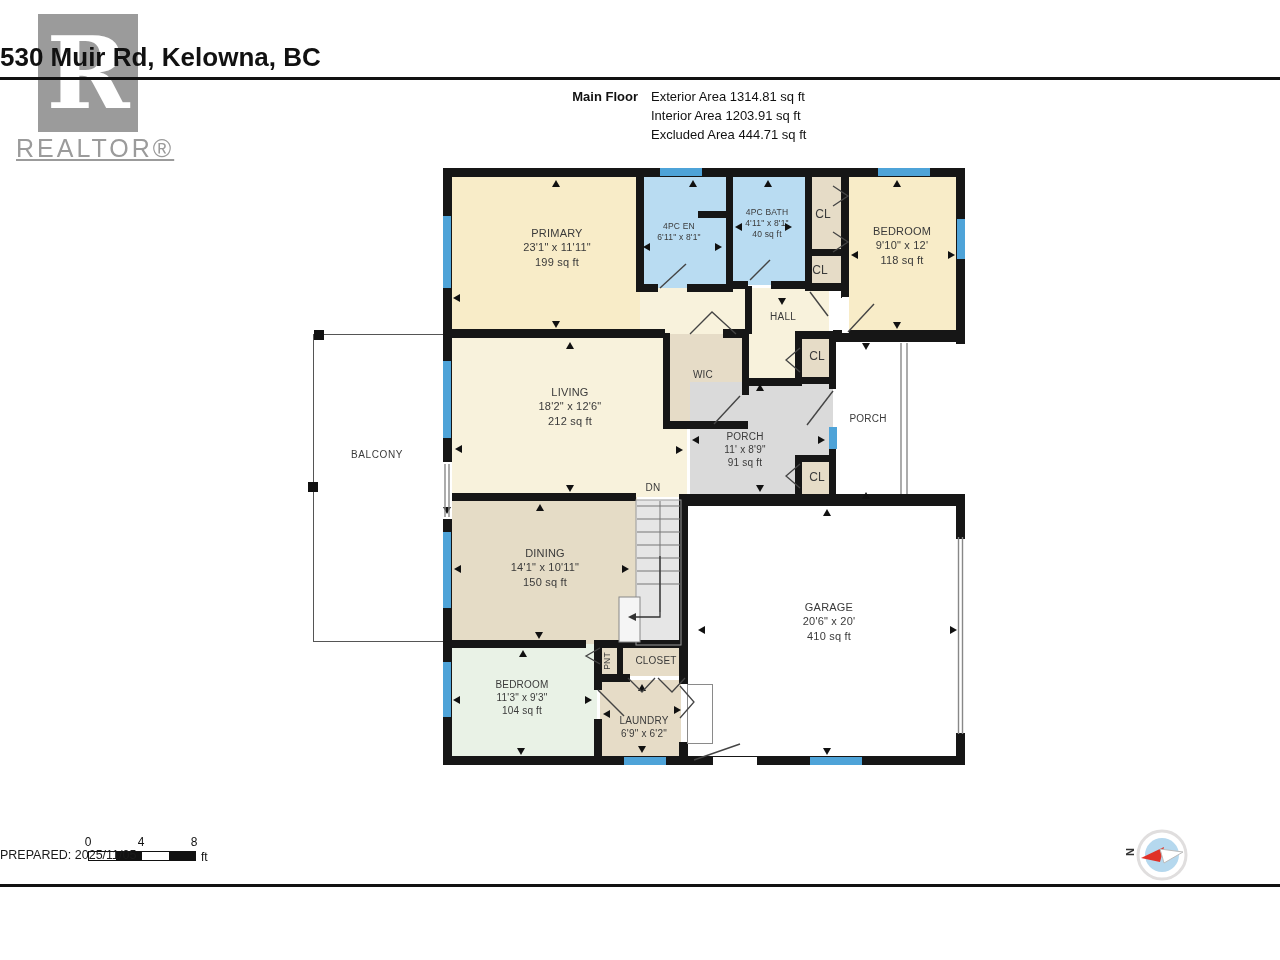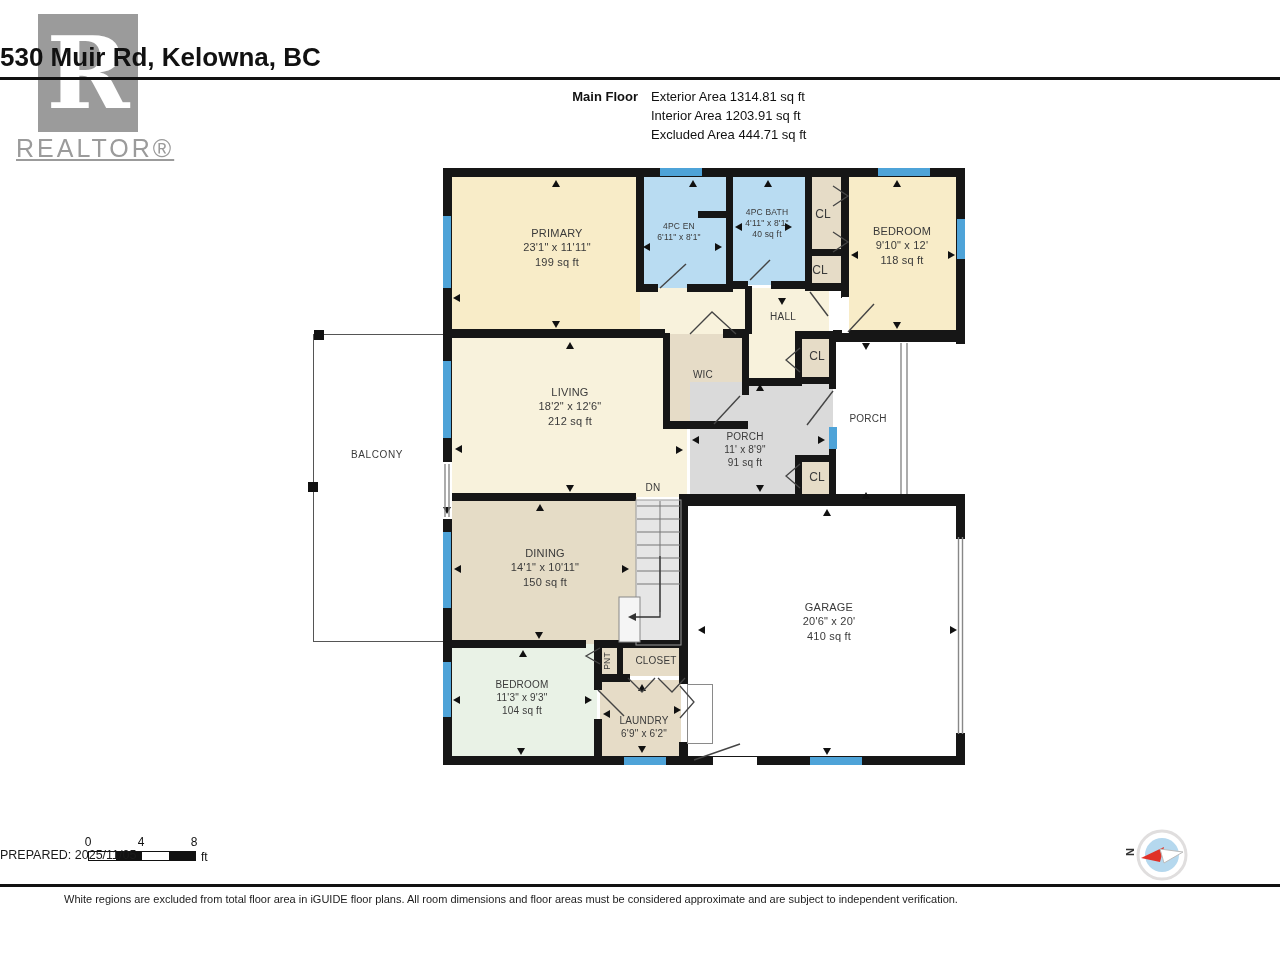--- a/index.html
+++ b/index.html
@@ -285,15 +285,14 @@
   <div class="sb-num" style="left:141px">4</div>
   <div class="sb-num" style="left:194px">8</div>
   <div class="sb-box">
     <div class="sb-seg" style="left:26.5px;width:26.5px"></div>
     <div class="sb-seg" style="left:79.5px;width:26.5px"></div>
   </div>
   <div class="sb-ft">ft</div>
   <div class="prepared">PREPARED: 2025/11/05</div>
   <div class="compass-n">N</div>
   <div class="sep2"></div>
-  <div class="footer">White regions are excluded from total floor area in iGUIDE floor plans. All room dimensions and floor areas must be considered approximate and are subject to independent verification.</div>
 
 </div>
 
 </body></html>

